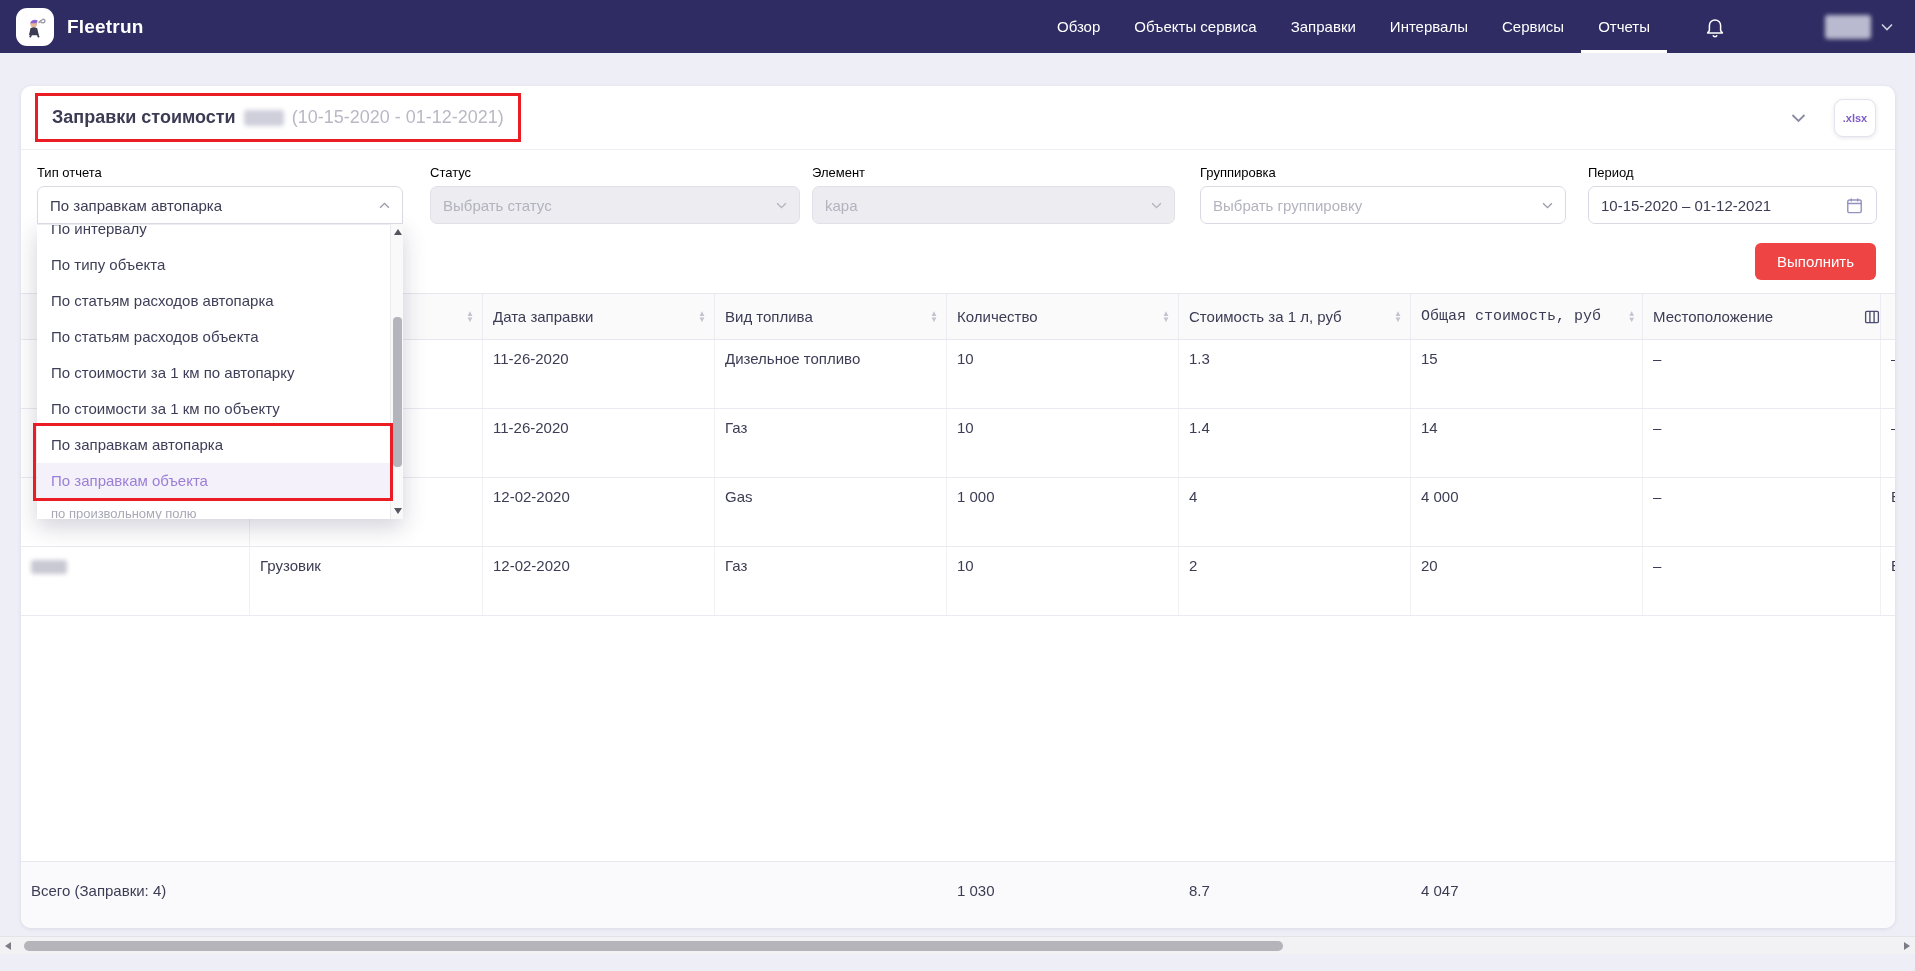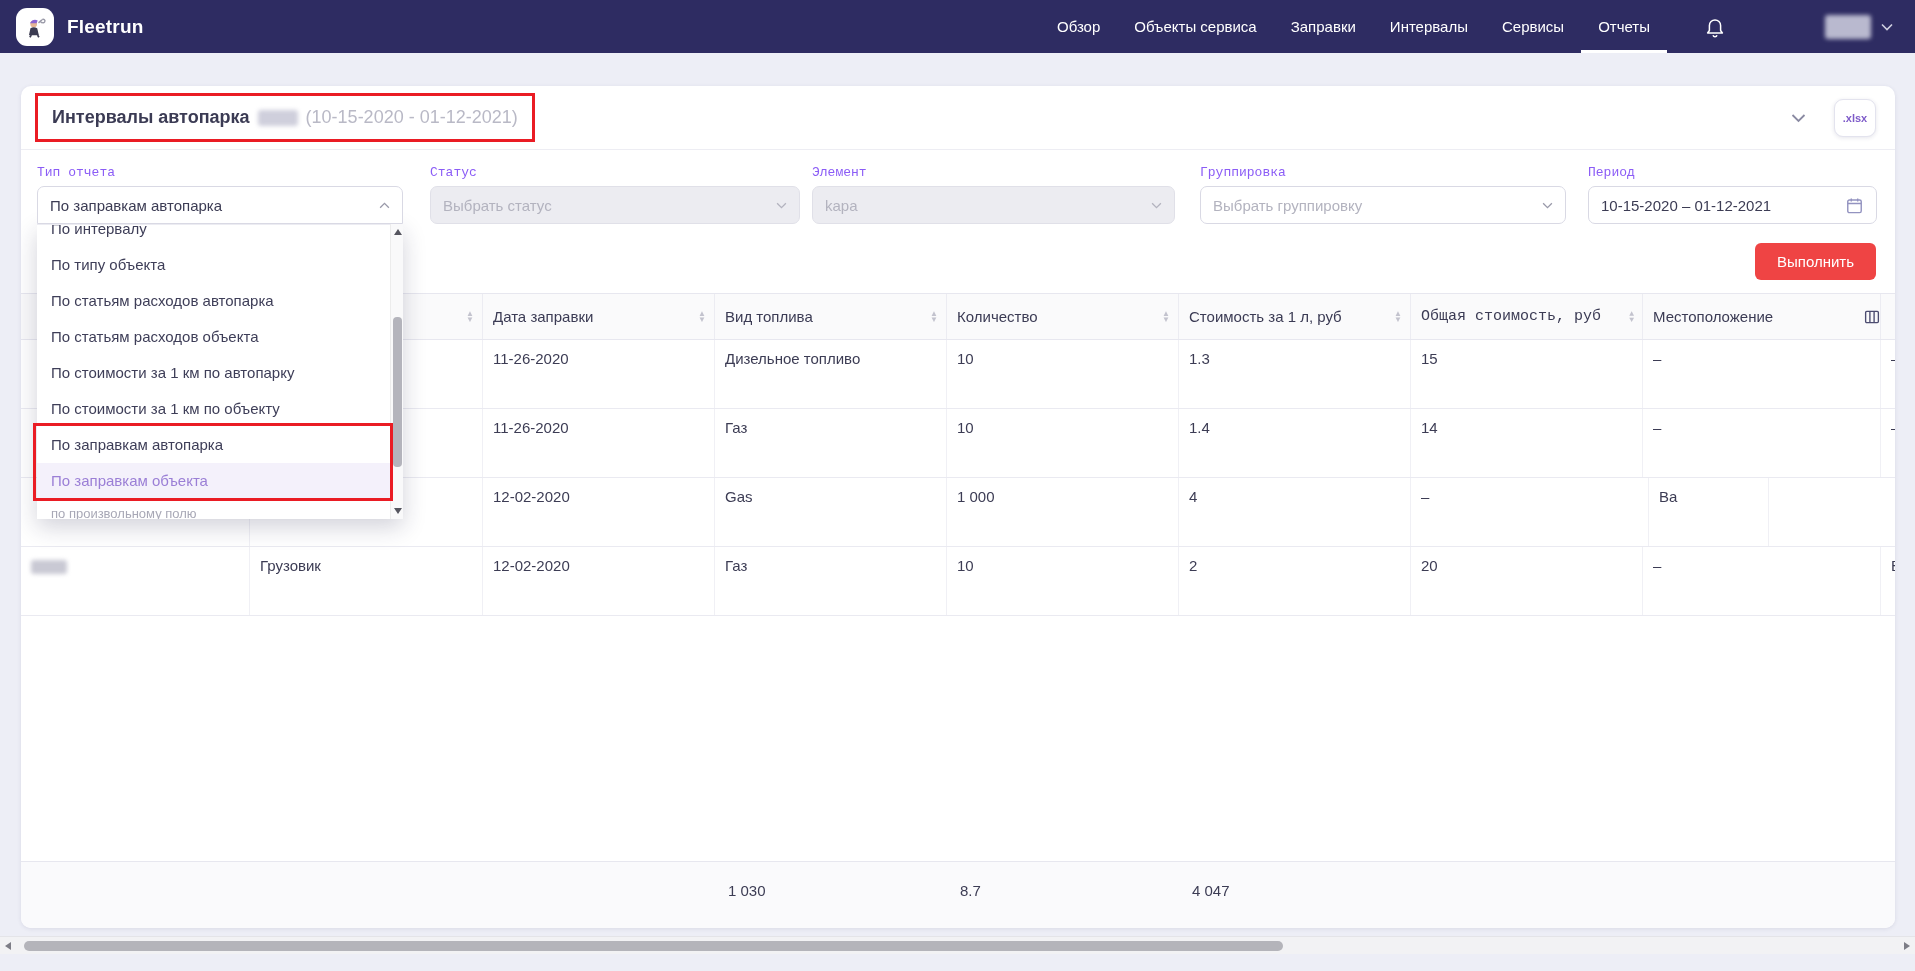--- a/index.html
+++ b/index.html
@@ -32,21 +32,21 @@
   .title-blob { width:40px; height:16px; }
   .title-period { font-size:18px; color:#b9b9c6; white-space:nowrap; }
   .header-right { margin-left:auto; display:flex; align-items:center; gap:28px; }
   .collapse-chevron { cursor:pointer; display:flex; }
   .xlsx-btn { width:42px; height:38px; background:#fff; border:1px solid #e3e3ee; border-radius:9px;
               box-shadow:0 1px 4px rgba(40,40,90,.12); color:#7e5bc9; font-size:11px; font-weight:bold;
               font-family:inherit; cursor:pointer; }
   
   .filters { position:absolute; top:64px; left:0; right:0; height:90px; }
   .fgroup { position:absolute; top:15px; }
-  .flabel { font-size:13px; color:#8b5cf6; margin-bottom:6px; display:block;font-family:Liberation Mono, monospace; }
+  .flabel { font-size:13px; color:#000000; margin-bottom:6px; display:block; }
   .fcontrol { height:38px; border:1px solid #d9d9e4; border-radius:7px; background:#fff; display:flex; align-items:center;
               padding:0 12px; font-size:15px; color:#3c3c54; cursor:pointer; }
   .fcontrol.disabled { background:#ececf1; border-color:#e0e0e8; color:#b3b3bf; }
   .fcontrol .ph { color:#b3b3bf; }
   .fcontrol .spacer { flex:1; }
   .g-type { left:16px; width:366px; }
   .g-status { left:409px; width:370px; }
   .g-element { left:791px; width:363px; }
   .g-group { left:1179px; width:366px; }
   .g-period { left:1567px; width:289px; }
@@ -128,21 +128,21 @@
     <svg width="12" height="8" viewBox="0 0 12 8">
       <path d="M1 1.5 L6 6.5 L11 1.5" stroke="#cfcfe0" stroke-width="1.6" fill="none"></path>
     </svg>
   </div>
 </div>
 
 <div class="card">
 
   <div class="card-header">
     <div class="title-box">
-      <span class="title">Интервалы автопарка</span>
+      <span class="title">Заправки стоимости</span>
       <span class="redacted title-blob"></span>
       <span class="title-period">(10-15-2020 - 01-12-2021)</span>
     </div>
     <div class="header-right">
       <span class="collapse-chevron">
         <svg width="15" height="10" viewBox="0 0 15 10">
             <path d="M1.5 2 L7.5 8 L13.5 2" stroke="#8a8aa2" stroke-width="1.8" fill="none"></path>
           </svg>
       </span>
       <button class="xlsx-btn">.xlsx</button>
@@ -282,36 +282,38 @@
           <div class="td" style="width: 238px;">–</div>
           <div class="td" style="width: 120px;">–</div>
         </div>
         <div class="tr">
           <div class="td" style="width: 229px;"></div>
           <div class="td" style="width: 233px;"></div>
           <div class="td" style="width: 232px;">12-02-2020</div>
           <div class="td" style="width: 232px;">Gas</div>
           <div class="td" style="width: 232px;">1 000</div>
           <div class="td" style="width: 232px;">4</div>
+          <div class="td" style="width: 232px;">4 000</div>
           <div class="td" style="width: 238px;">–</div>
           <div class="td" style="width: 120px;">Ва</div>
         </div>
         <div class="tr">
           <div class="td" style="width: 229px;"><span class="redacted cell-blob"></span></div>
           <div class="td" style="width: 233px;">Грузовик</div>
           <div class="td" style="width: 232px;">12-02-2020</div>
           <div class="td" style="width: 232px;">Газ</div>
           <div class="td" style="width: 232px;">10</div>
           <div class="td" style="width: 232px;">2</div>
           <div class="td" style="width: 232px;">20</div>
           <div class="td" style="width: 238px;">–</div>
           <div class="td" style="width: 120px;">Ва</div>
         </div>
       </div>
     <div class="tfoot" id="tfoot">
+        <div class="td" style="width: 229px;">Всего (Заправки: 4)</div>
         <div class="td" style="width: 233px;"></div>
         <div class="td" style="width: 232px;"></div>
         <div class="td" style="width: 232px;"></div>
         <div class="td" style="width: 232px;">1 030</div>
         <div class="td" style="width: 232px;">8.7</div>
         <div class="td" style="width: 232px;">4 047</div>
         <div class="td" style="width: 238px;"></div>
         <div class="td" style="width: 120px;"></div>
       </div>
   </div>

